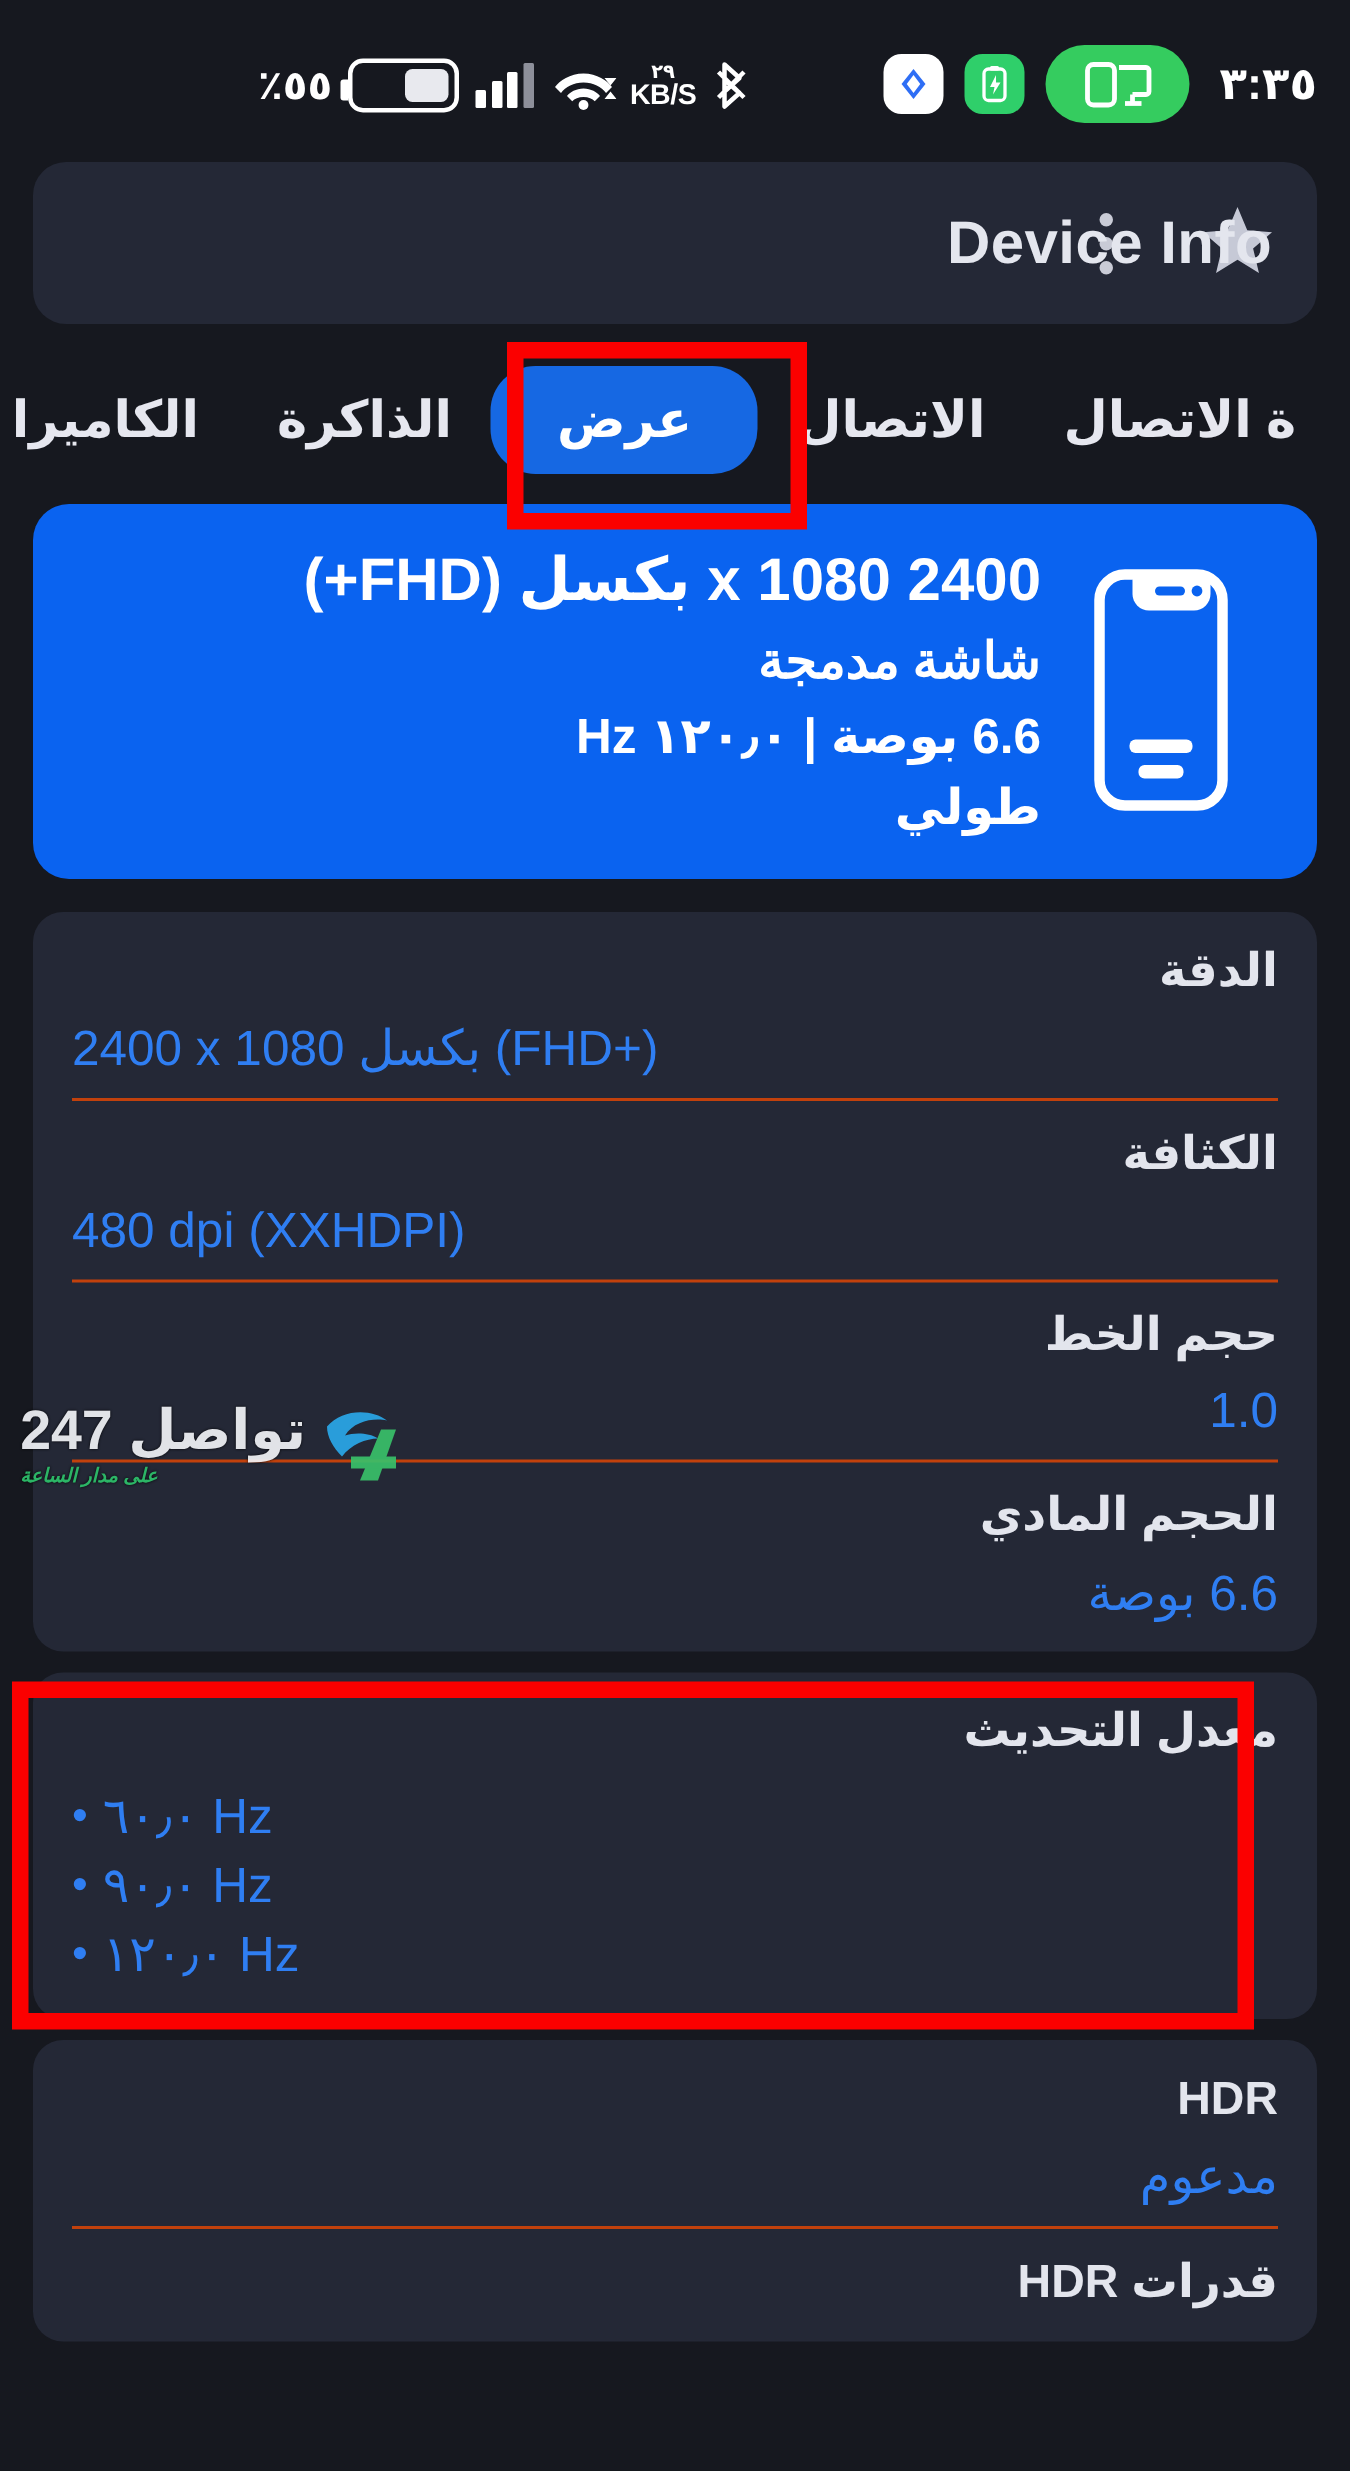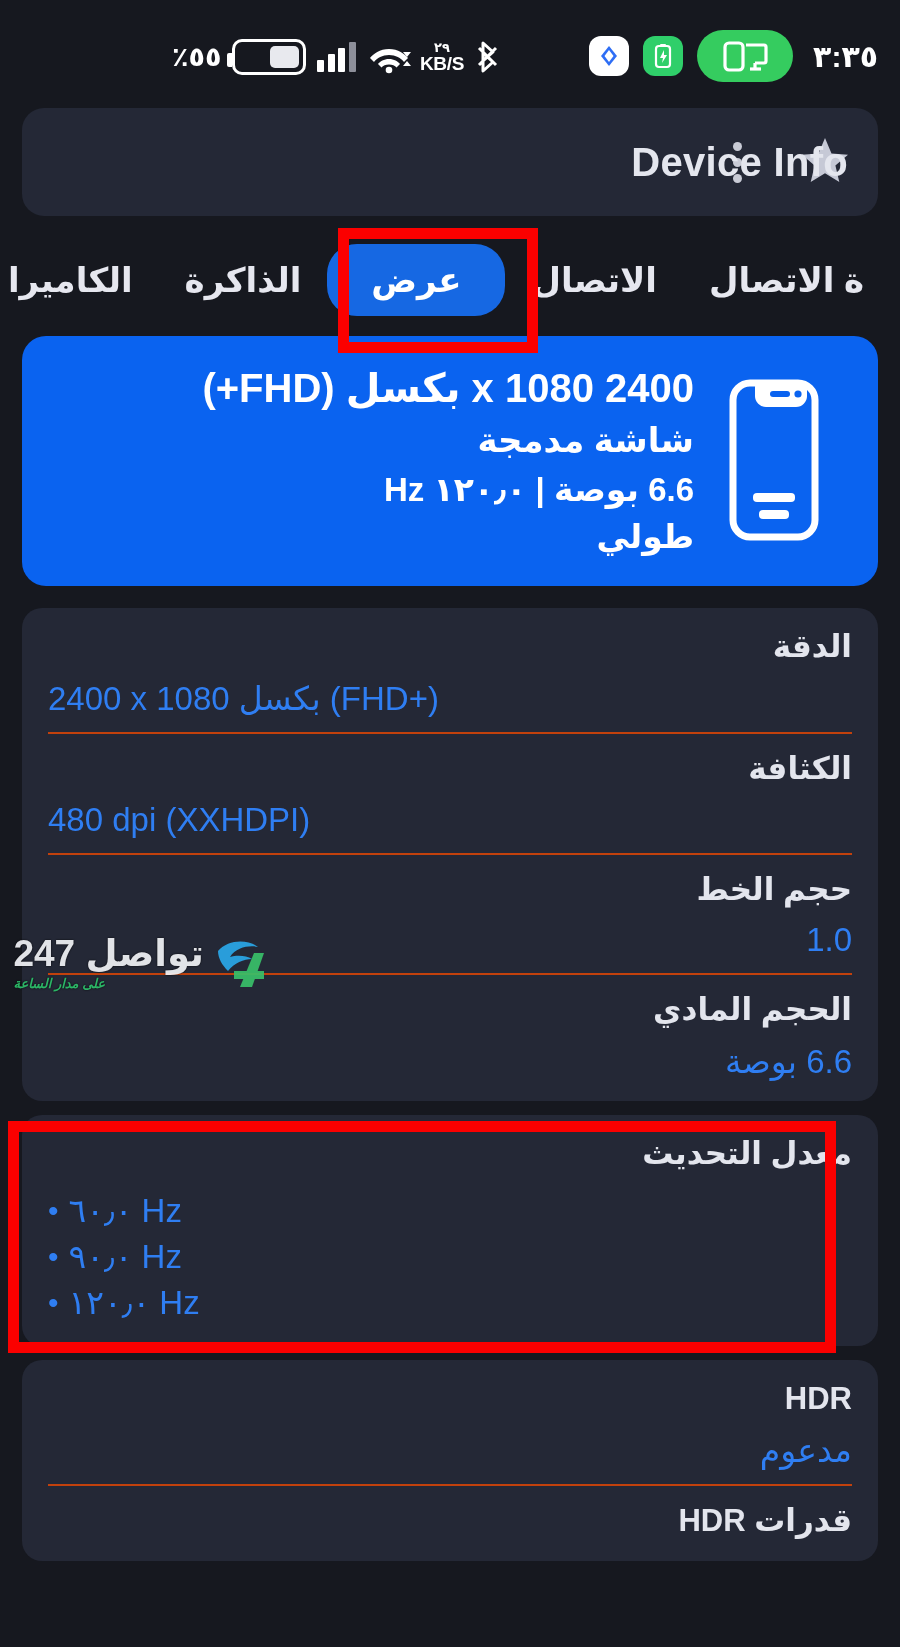--- a/index.html
+++ b/index.html
@@ -98,21 +98,21 @@
   
   .hero{
     margin:10px 22px 0 22px; background:#0a63f0; border-radius:24px;
     min-height:250px; display:flex; align-items:center;
     padding:24px 30px 26px 30px; position:relative;
   }
   .hero-text{
     flex:1; text-align:right; color:#ffffff; padding-right:4px;
   }
   .hero-l1{ font-size:40px; font-weight:700; line-height:1.22; direction:rtl;}
-  .hero-l2{ font-size:34px; font-weight:700; margin-top:8px; }
+  .hero-l2{ font-size:34px; font-weight:700; margin-top:8px;font-family:Liberation Serif, serif; }
   .hero-l3{ font-size:33px; font-weight:700; margin-top:10px; direction:rtl;}
   .hero-l4{ font-size:33px; font-weight:700; margin-top:8px; }
   .hero-icon{ width:150px; display:flex; justify-content:center; align-items:center;}
 
   
   .card{
     margin:22px 22px 0 22px; background:#242836; border-radius:20px;
     padding:4px 26px 6px 26px;
   }
   .card.tight{ margin-top:14px; }

